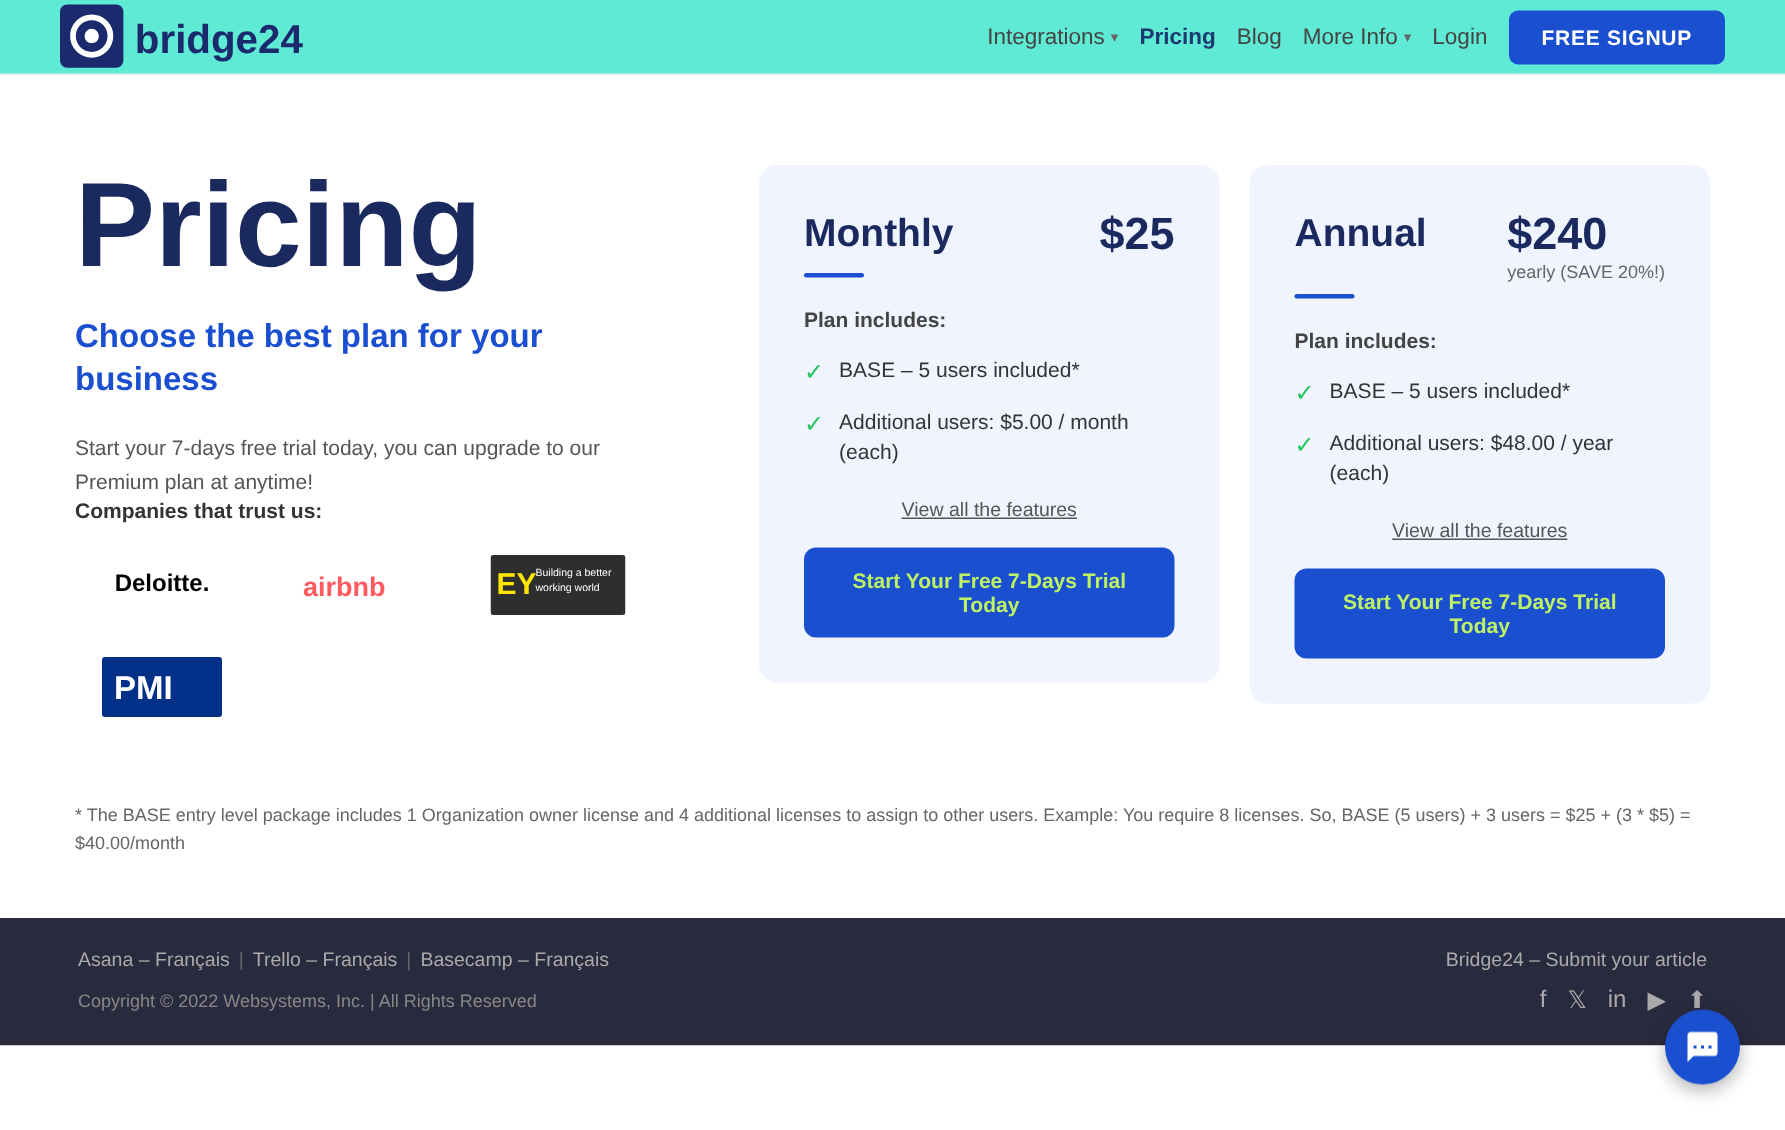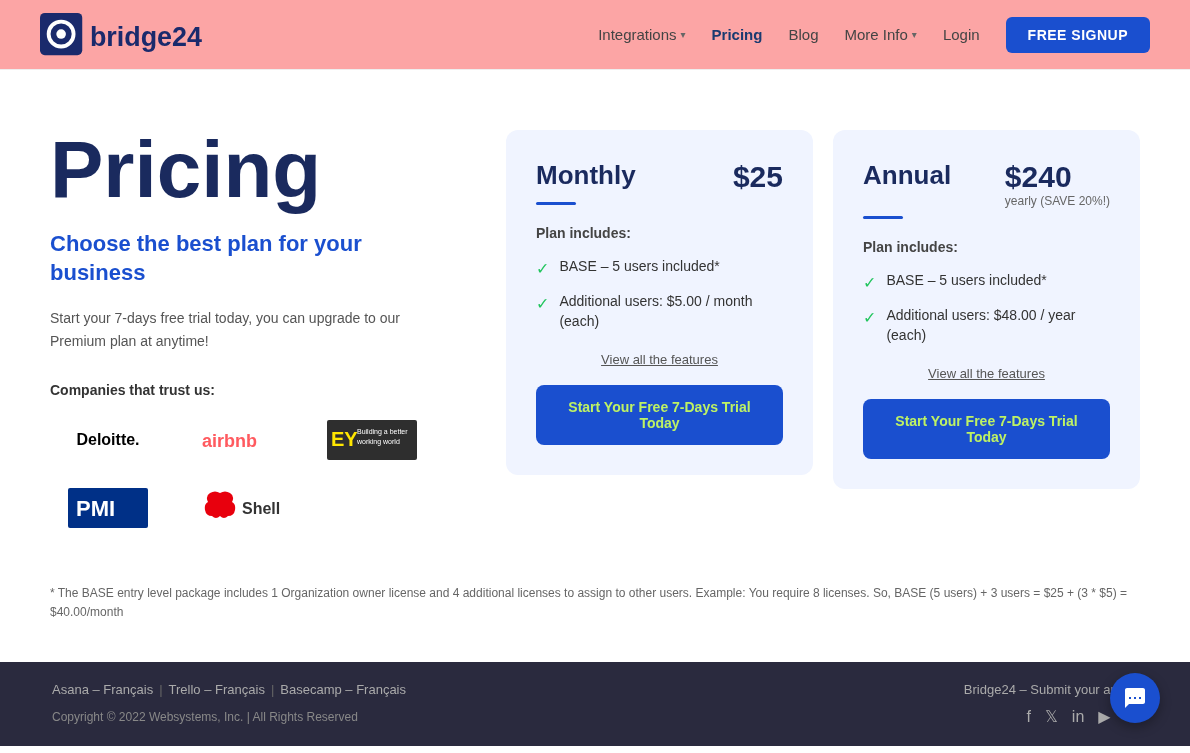--- a/index.html
+++ b/index.html
@@ -4,25 +4,25 @@
   <style>
     * { box-sizing: border-box; margin: 0; padding: 0; }
     body { font-family: -apple-system, BlinkMacSystemFont, 'Segoe UI', sans-serif; background: #fff; color: #333; }
 
     
     .header {
       display: flex;
       align-items: center;
       justify-content: space-between;
       padding: 0 40px;
-      height: 70px;
+      height: 50px;
       border-bottom: 1px solid #eee;
-      background: #fca5a5;
-    }
-    .nav { display: flex; align-items: center; gap: 26px; }
+      background: #5eead4;
+    }
+    .nav { display: flex; align-items: center; gap: 14px; }
     .nav-item {
       color: #444;
       text-decoration: none;
       font-size: 15px;
       cursor: pointer;
       display: flex;
       align-items: center;
       gap: 4px;
     }
     .nav-item.active { color: #1a3a70; font-weight: 600; }
@@ -62,21 +62,20 @@
       font-size: 22px;
       font-weight: 700;
       color: #1a4fcf;
       line-height: 1.3;
       margin-bottom: 20px;
     }
     .description {
       font-size: 14px;
       color: #555;
       line-height: 1.6;
-      margin-bottom: 30px;
     }
     .companies-label {
       font-size: 14px;
       font-weight: 700;
       color: #333;
       margin-bottom: 16px;
     }
     .logos-grid {
       display: grid;
       grid-template-columns: repeat(3, 1fr);
@@ -337,27 +336,20 @@
         </svg>
       </div>
 
       <div class="logo-box">
         <svg width="80" height="40" viewBox="0 0 80 40" xmlns="http://www.w3.org/2000/svg">
           <rect width="80" height="40" rx="2" fill="#003087"></rect>
           <text x="8" y="28" font-family="Arial Black, sans-serif" font-weight="900" font-size="22" fill="#fff">PMI</text>
         </svg>
       </div>
 
-      <div class="logo-box">
-        <svg width="80" height="40" viewBox="0 0 80 40" xmlns="http://www.w3.org/2000/svg">
-
-          <path d="M20,5 Q25,2 30,5 Q35,8 32,14 Q36,16 35,22 Q34,28 28,28 Q24,32 20,28 Q16,32 12,28 Q6,28 5,22 Q4,16 8,14 Q5,8 10,5 Q15,2 20,5 Z" fill="#e8000d"></path>
-          <text x="42" y="26" font-family="Arial, sans-serif" font-weight="700" font-size="16" fill="#333">Shell</text>
-        </svg>
-      </div>
     </div>
   </div>
 
   <div class="pricing-cards">
 
     <div class="card">
       <div class="card-header">
         <h2 class="card-title">Monthly</h2>
         <div>
           <div class="card-price">$25</div>

